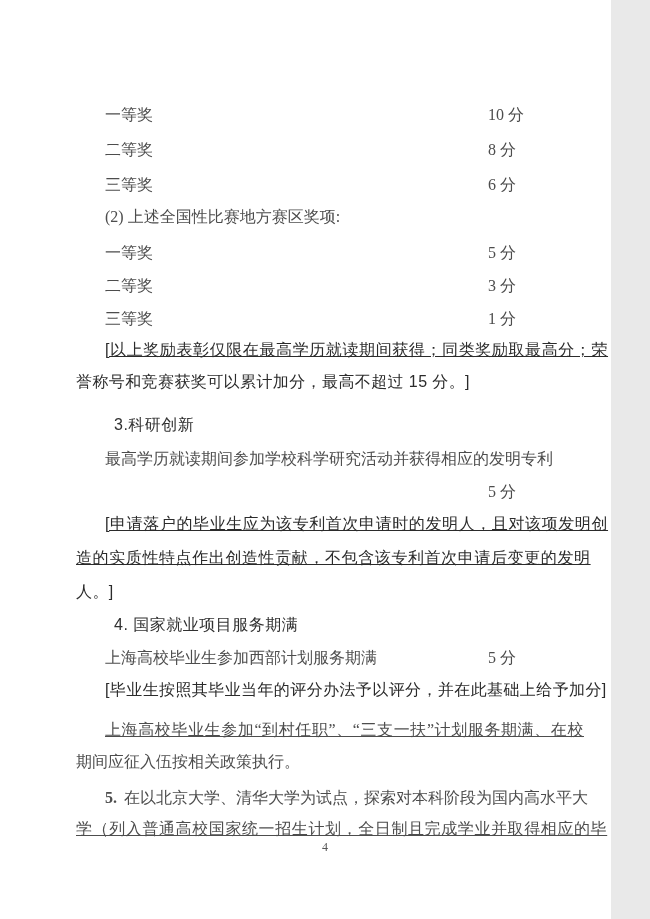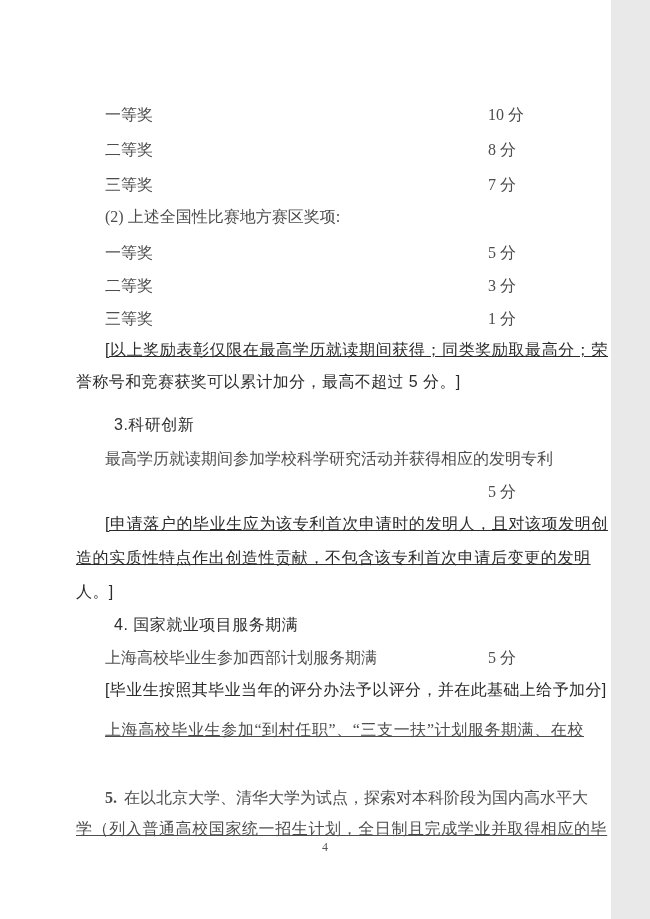--- a/index.html
+++ b/index.html
@@ -45,47 +45,48 @@
 
 <div class="page">
 
   <div class="t ind" style="top:104px">一等奖</div>
   <div class="t score" style="top:104px">10 分</div>
 
   <div class="t ind" style="top:139px">二等奖</div>
   <div class="t score" style="top:139px">8 分</div>
 
   <div class="t ind" style="top:174px">三等奖</div>
-  <div class="t score" style="top:174px">7 分</div>
+  <div class="t score" style="top:174px">6 分</div>
 
   <div class="t ind" style="top:206px">(2) 上述全国性比赛地方赛区奖项:</div>
 
   <div class="t ind" style="top:242px">一等奖</div>
   <div class="t score" style="top:242px">5 分</div>
 
   <div class="t ind" style="top:275px">二等奖</div>
   <div class="t score" style="top:275px">3 分</div>
 
   <div class="t ind" style="top:308px">三等奖</div>
   <div class="t score" style="top:308px">1 分</div>
 
   <div class="t ind note wide" style="top:339px">[以上奖励表彰仅限在最高学历就读期间获得；同类奖励取最高分；荣</div>
-  <div class="t m note" style="top:371px">誉称号和竞赛获奖可以累计加分，最高不超过 5 分。]</div>
+  <div class="t m note" style="top:371px">誉称号和竞赛获奖可以累计加分，最高不超过 15 分。]</div>
 
   <div class="t ind h" style="top:414px">3.科研创新</div>
   <div class="t ind" style="top:448px">最高学历就读期间参加学校科学研究活动并获得相应的发明专利</div>
   <div class="t score" style="top:481px">5 分</div>
   <div class="t m note wide" style="top:547px">造的实质性特点作出创造性贡献，不包含该专利首次申请后变更的发明</div>
   <div class="t ind note wide" style="top:513px">[申请落户的毕业生应为该专利首次申请时的发明人，且对该项发明创</div>
   <div class="t m note" style="top:581px">人。]</div>
 
   <div class="t ind h" style="top:614px">4. 国家就业项目服务期满</div>
   <div class="t ind" style="top:647px">上海高校毕业生参加西部计划服务期满</div>
   <div class="t score" style="top:647px">5 分</div>
   <div class="t ind wide" style="top:719px">上海高校毕业生参加“到村任职”、“三支一扶”计划服务期满、在校</div>
   <div class="t ind note" style="top:679px">[毕业生按照其毕业当年的评分办法予以评分，并在此基础上给予加分]</div>
+  <div class="t m" style="top:751px">期间应征入伍按相关政策执行。</div>
 
   <div class="t ind" style="top:787px"><span class="num">5.</span><span>在以北京大学、清华大学为试点，探索对本科阶段为国内高水平大</span></div>
   <div class="t m wide" style="top:818px">学（列入普通高校国家统一招生计划，全日制且完成学业并取得相应的毕</div>
 
   <div class="pagenum">4</div>
 
 </div>
 
 </body></html>

